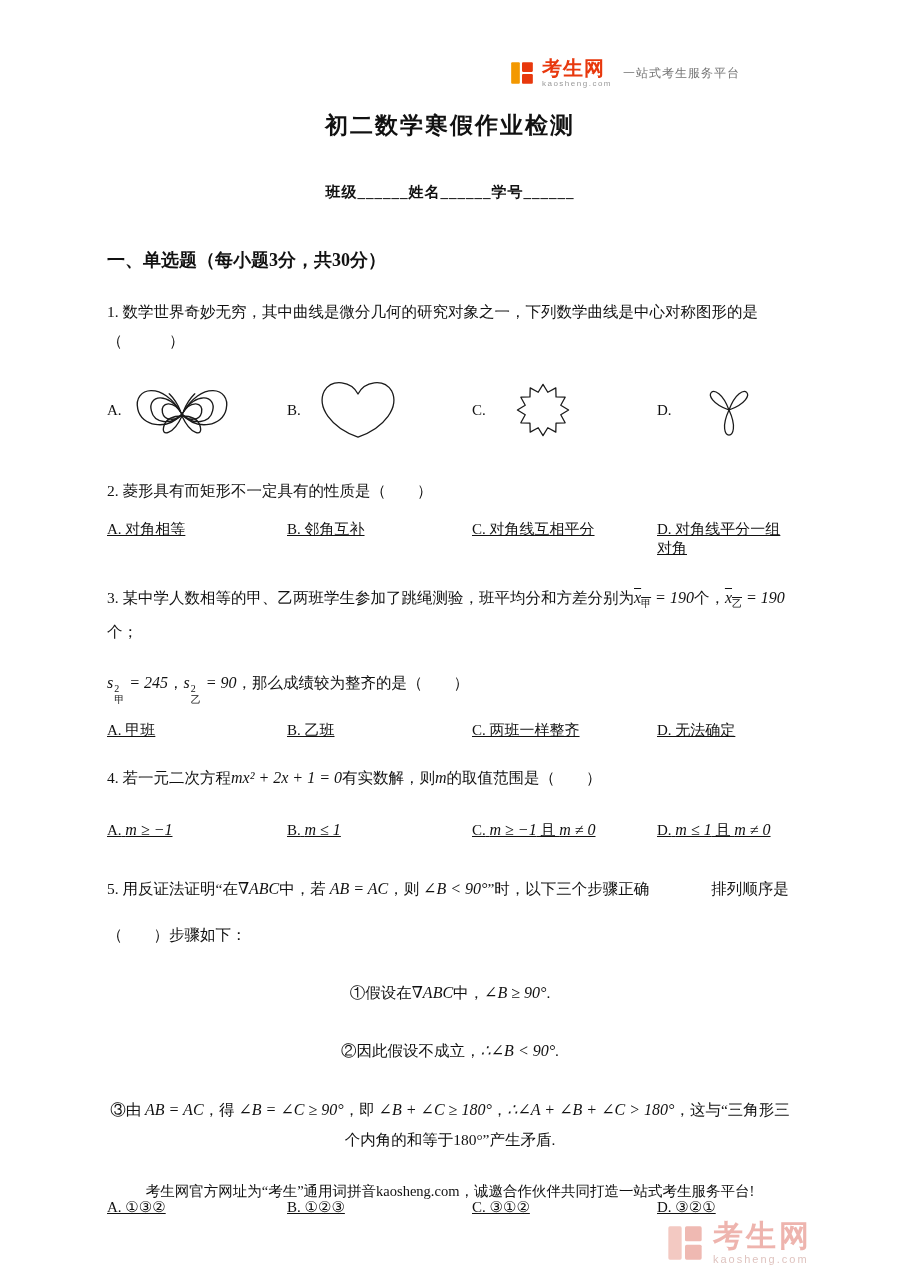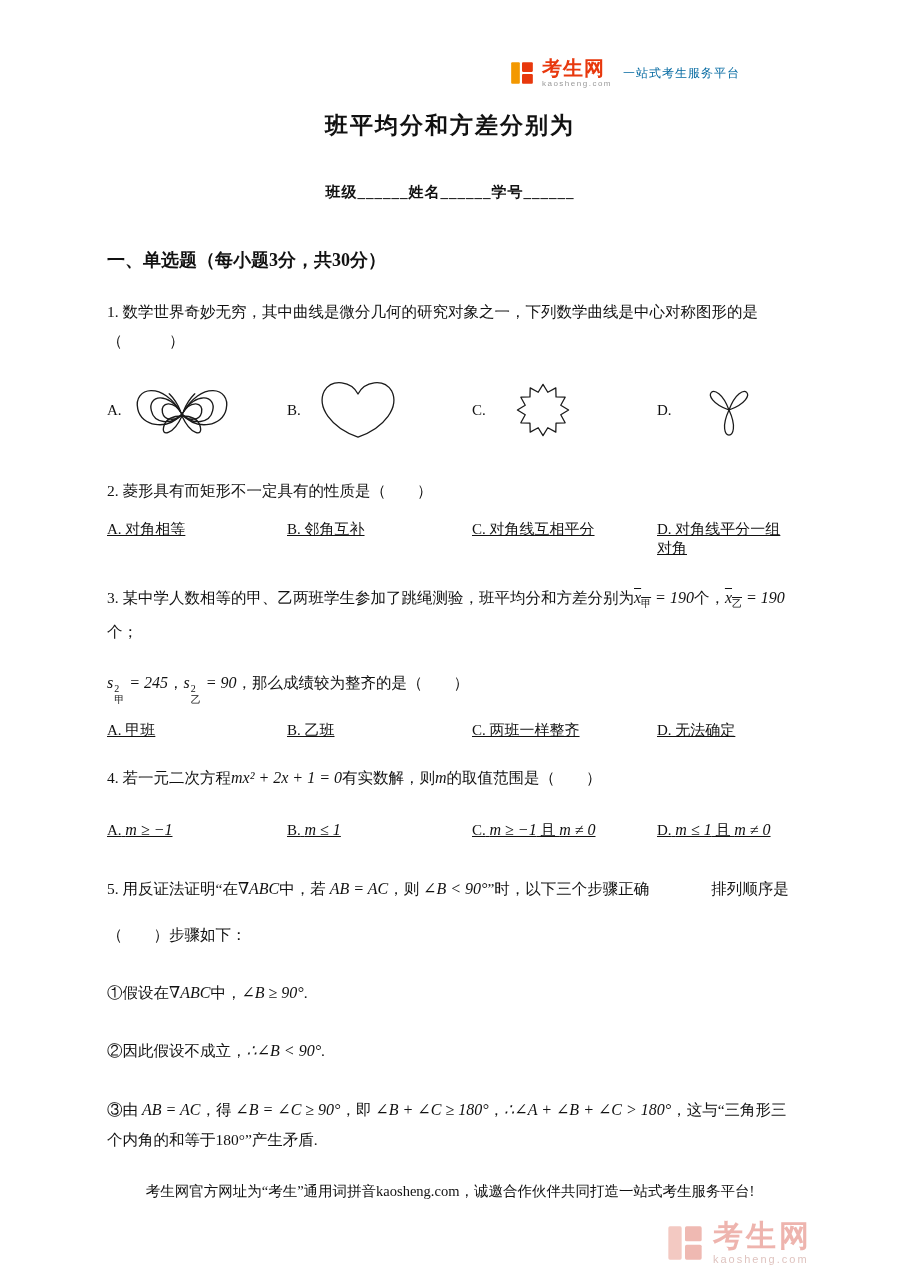--- a/index.html
+++ b/index.html
@@ -7,38 +7,38 @@
     position:relative;width:764px;height:1273px;margin:0 auto;background:#fff;
     font-family:"Liberation Serif","DejaVu Serif",serif;color:#111;
     box-sizing:border-box;padding:0 39px;overflow:hidden;border-radius:17px;
   }
   
   .brand{position:absolute;top:58px;right:92px;display:flex;align-items:center;gap:7px;font-family:"Liberation Sans","DejaVu Sans",sans-serif;}
   .brand-icon svg{display:block;width:26px;height:26px;}
   .brand-col{display:flex;flex-direction:column;line-height:1;}
   .brand-name{color:#e8380d;font-weight:bold;font-size:20px;letter-spacing:1px;}
   .brand-domain{font-size:8px;color:#9a9a9a;letter-spacing:1.5px;margin-top:2px;}
-  .brand-tagline{color:#0369a1;font-size:12px;margin-left:4px;letter-spacing:1px;align-self:center;font-family:Liberation Serif, serif;}
+  .brand-tagline{color:#737373;font-size:12px;margin-left:4px;letter-spacing:1px;align-self:center;font-family:Liberation Serif, serif;}
   
   .title{font-size:23px;font-weight:bold;text-align:center;margin:0;padding-top:110px;letter-spacing:2px;}
   .fields{font-size:15px;font-weight:bold;text-align:center;margin-top:42px;letter-spacing:1px;}
   .section-heading{font-size:18px;font-weight:bold;margin-top:46px;}
   
   .qtext{font-size:15.5px;line-height:1.85;margin:26px 0 0;}
   .opts{display:grid;grid-template-columns:180px 185px 185px 1fr;margin-top:14px;font-size:15px;text-decoration:underline;}
   .q2 .qtext{margin-top:24px;}
   .q2 .opts{margin-top:14px;}
   .q3 .p1{margin-top:22px;font-size:15.5px;line-height:2.2;}
   .q3 .p2{margin-top:8px;font-size:15.5px;line-height:2.2;}
   .q3 .opts{margin-top:16px;}
   .q4 .qtext{margin-top:20px;line-height:2.2;}
   .q4 .opts{margin-top:26px;}
   .q5 .intro{margin-top:34px;font-size:15.5px;line-height:1.9;}
   .q5 .intro2{margin-top:12px;font-size:15.5px;line-height:1.9;}
-  .q5 .step{margin-top:28px;font-size:15.5px;line-height:1.9;}
+  .q5 .step{margin-top:28px;font-size:15.5px;line-height:1.9;text-align:center;}
   .q5 .opts{margin-top:44px;}
   
   .q1-opts{display:grid;grid-template-columns:180px 185px 185px 1fr;align-items:center;margin-top:12px;min-height:86px;}
   .q1-opt{display:flex;align-items:center;gap:9px;font-size:15px;}
   .curve{stroke:#1a1a1a;fill:none;stroke-width:1.6;stroke-linejoin:round;stroke-linecap:round;}
   
   .math{font-family:"Liberation Serif","DejaVu Serif",serif;font-style:italic;font-size:16px;white-space:nowrap;}
   .math .ovl{text-decoration:overline;}
   .math sub.ss{font-size:10px;font-style:normal;}
   .supsub{display:inline-flex;flex-direction:column;align-items:flex-start;font-size:10px;line-height:1.05;font-style:normal;vertical-align:-0.45em;margin:0 1px;}
@@ -64,21 +64,21 @@
         <rect x="12" y="13" width="10" height="9" rx="1" fill="#e8380d"></rect>
       </svg>
     </span>
     <span class="brand-col">
       <span class="brand-name">考生网</span>
       <span class="brand-domain">kaosheng.com</span>
     </span>
     <span class="brand-tagline">一站式考生服务平台</span>
   </div>
 
-  <h1 class="title">班平均分和方差分别为</h1>
+  <h1 class="title">初二数学寒假作业检测</h1>
   <div class="fields">班级______姓名______学号______</div>
 
   <div class="section-heading">一、单选题（每小题3分，共30分）</div>
 
   <div class="q1">
     <p class="qtext">1. 数学世界奇妙无穷，其中曲线是微分几何的研究对象之一，下列数学曲线是中心对称图形的是（　　　）</p>
     <div class="q1-opts">
       <span class="q1-opt">
         <span>A.</span>
         <svg class="curve" width="102" height="78" viewBox="0 0 120 90">
@@ -153,20 +153,26 @@
       <span><span>D.</span> <span><span class="math">m ≤ 1</span><span class="txt"> 且 </span><span class="math">m ≠ 0</span></span></span>
     </div>
   </div>
 
   <div class="q5">
     <p class="intro"><span class="txt">5. 用反证法证明“在</span><span class="math">∇ABC</span><span class="txt">中，若 </span><span class="math">AB = AC</span><span class="txt">，则 </span><span class="math">∠B &lt; 90°</span><span class="txt">”时，以下三个步骤正确　　　　排列顺序是</span></p>
     <p class="intro2">（　　）步骤如下：</p>
     <p class="step"><span class="txt">①假设在</span><span class="math">∇ABC</span><span class="txt">中，</span><span class="math">∠B ≥ 90°</span><span class="txt">.</span></p>
     <p class="step"><span class="txt">②因此假设不成立，</span><span class="math">∴∠B &lt; 90°</span><span class="txt">.</span></p>
     <p class="step"><span class="txt">③由 </span><span class="math">AB = AC</span><span class="txt">，得 </span><span class="math">∠B = ∠C ≥ 90°</span><span class="txt">，即 </span><span class="math">∠B + ∠C ≥ 180°</span><span class="txt">，</span><span class="math">∴∠A + ∠B + ∠C &gt; 180°</span><span class="txt">，这与“三角形三个内角的和等于180°”产生矛盾.</span></p>
+    <div class="opts">
+      <span>A. ①③②</span>
+      <span>B. ①②③</span>
+      <span>C. ③①②</span>
+      <span>D. ③②①</span>
+    </div>
   </div>
 
   <div class="footer">考生网官方网址为“考生”通用词拼音kaosheng.com，诚邀合作伙伴共同打造一站式考生服务平台!</div>
 
   <div class="watermark">
     <span class="wm-icon">
       <svg viewBox="0 0 24 24" aria-hidden="true">
         <rect x="2" y="2" width="8" height="20" rx="1" fill="#f3c9c2"></rect>
         <rect x="12" y="2" width="10" height="9" rx="1" fill="#efb9b2"></rect>
         <rect x="12" y="13" width="10" height="9" rx="1" fill="#efb9b2"></rect>

